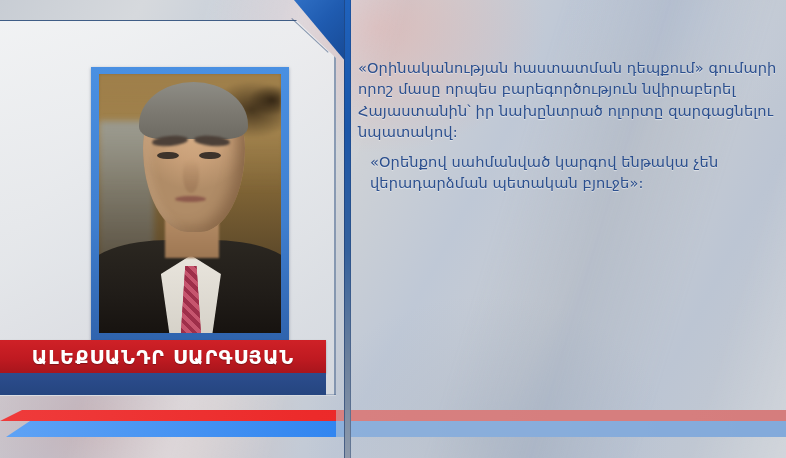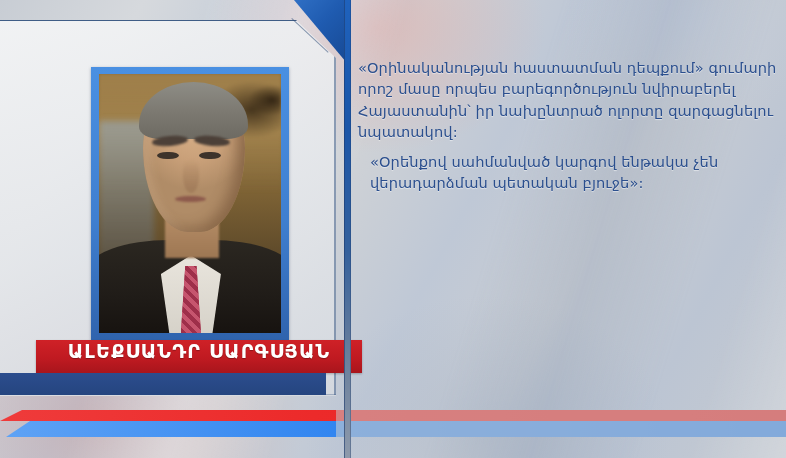--- a/index.html
+++ b/index.html
@@ -234,23 +234,23 @@
 
   
   .name-banner {
     position: absolute;
     left: 0;
     top: 340px;
     width: 326px;
     height: 33px;
     background: linear-gradient(180deg, #cf2127 0%, #c01a21 55%, #a8151c 100%);
     display: flex;
+    align-items: center;
     justify-content: center;
     box-shadow: 0 1px 2px rgba(0,0,0,0.25);
-    margin-left: 36px;
   }
   .name-banner-text {
     color: #ffffff;
     font-size: 19px;
     font-weight: bold;
     letter-spacing: 1.2px;
     white-space: nowrap;
     text-shadow: 0 1px 1px rgba(0,0,0,0.3);
   }
   .name-underbar {

